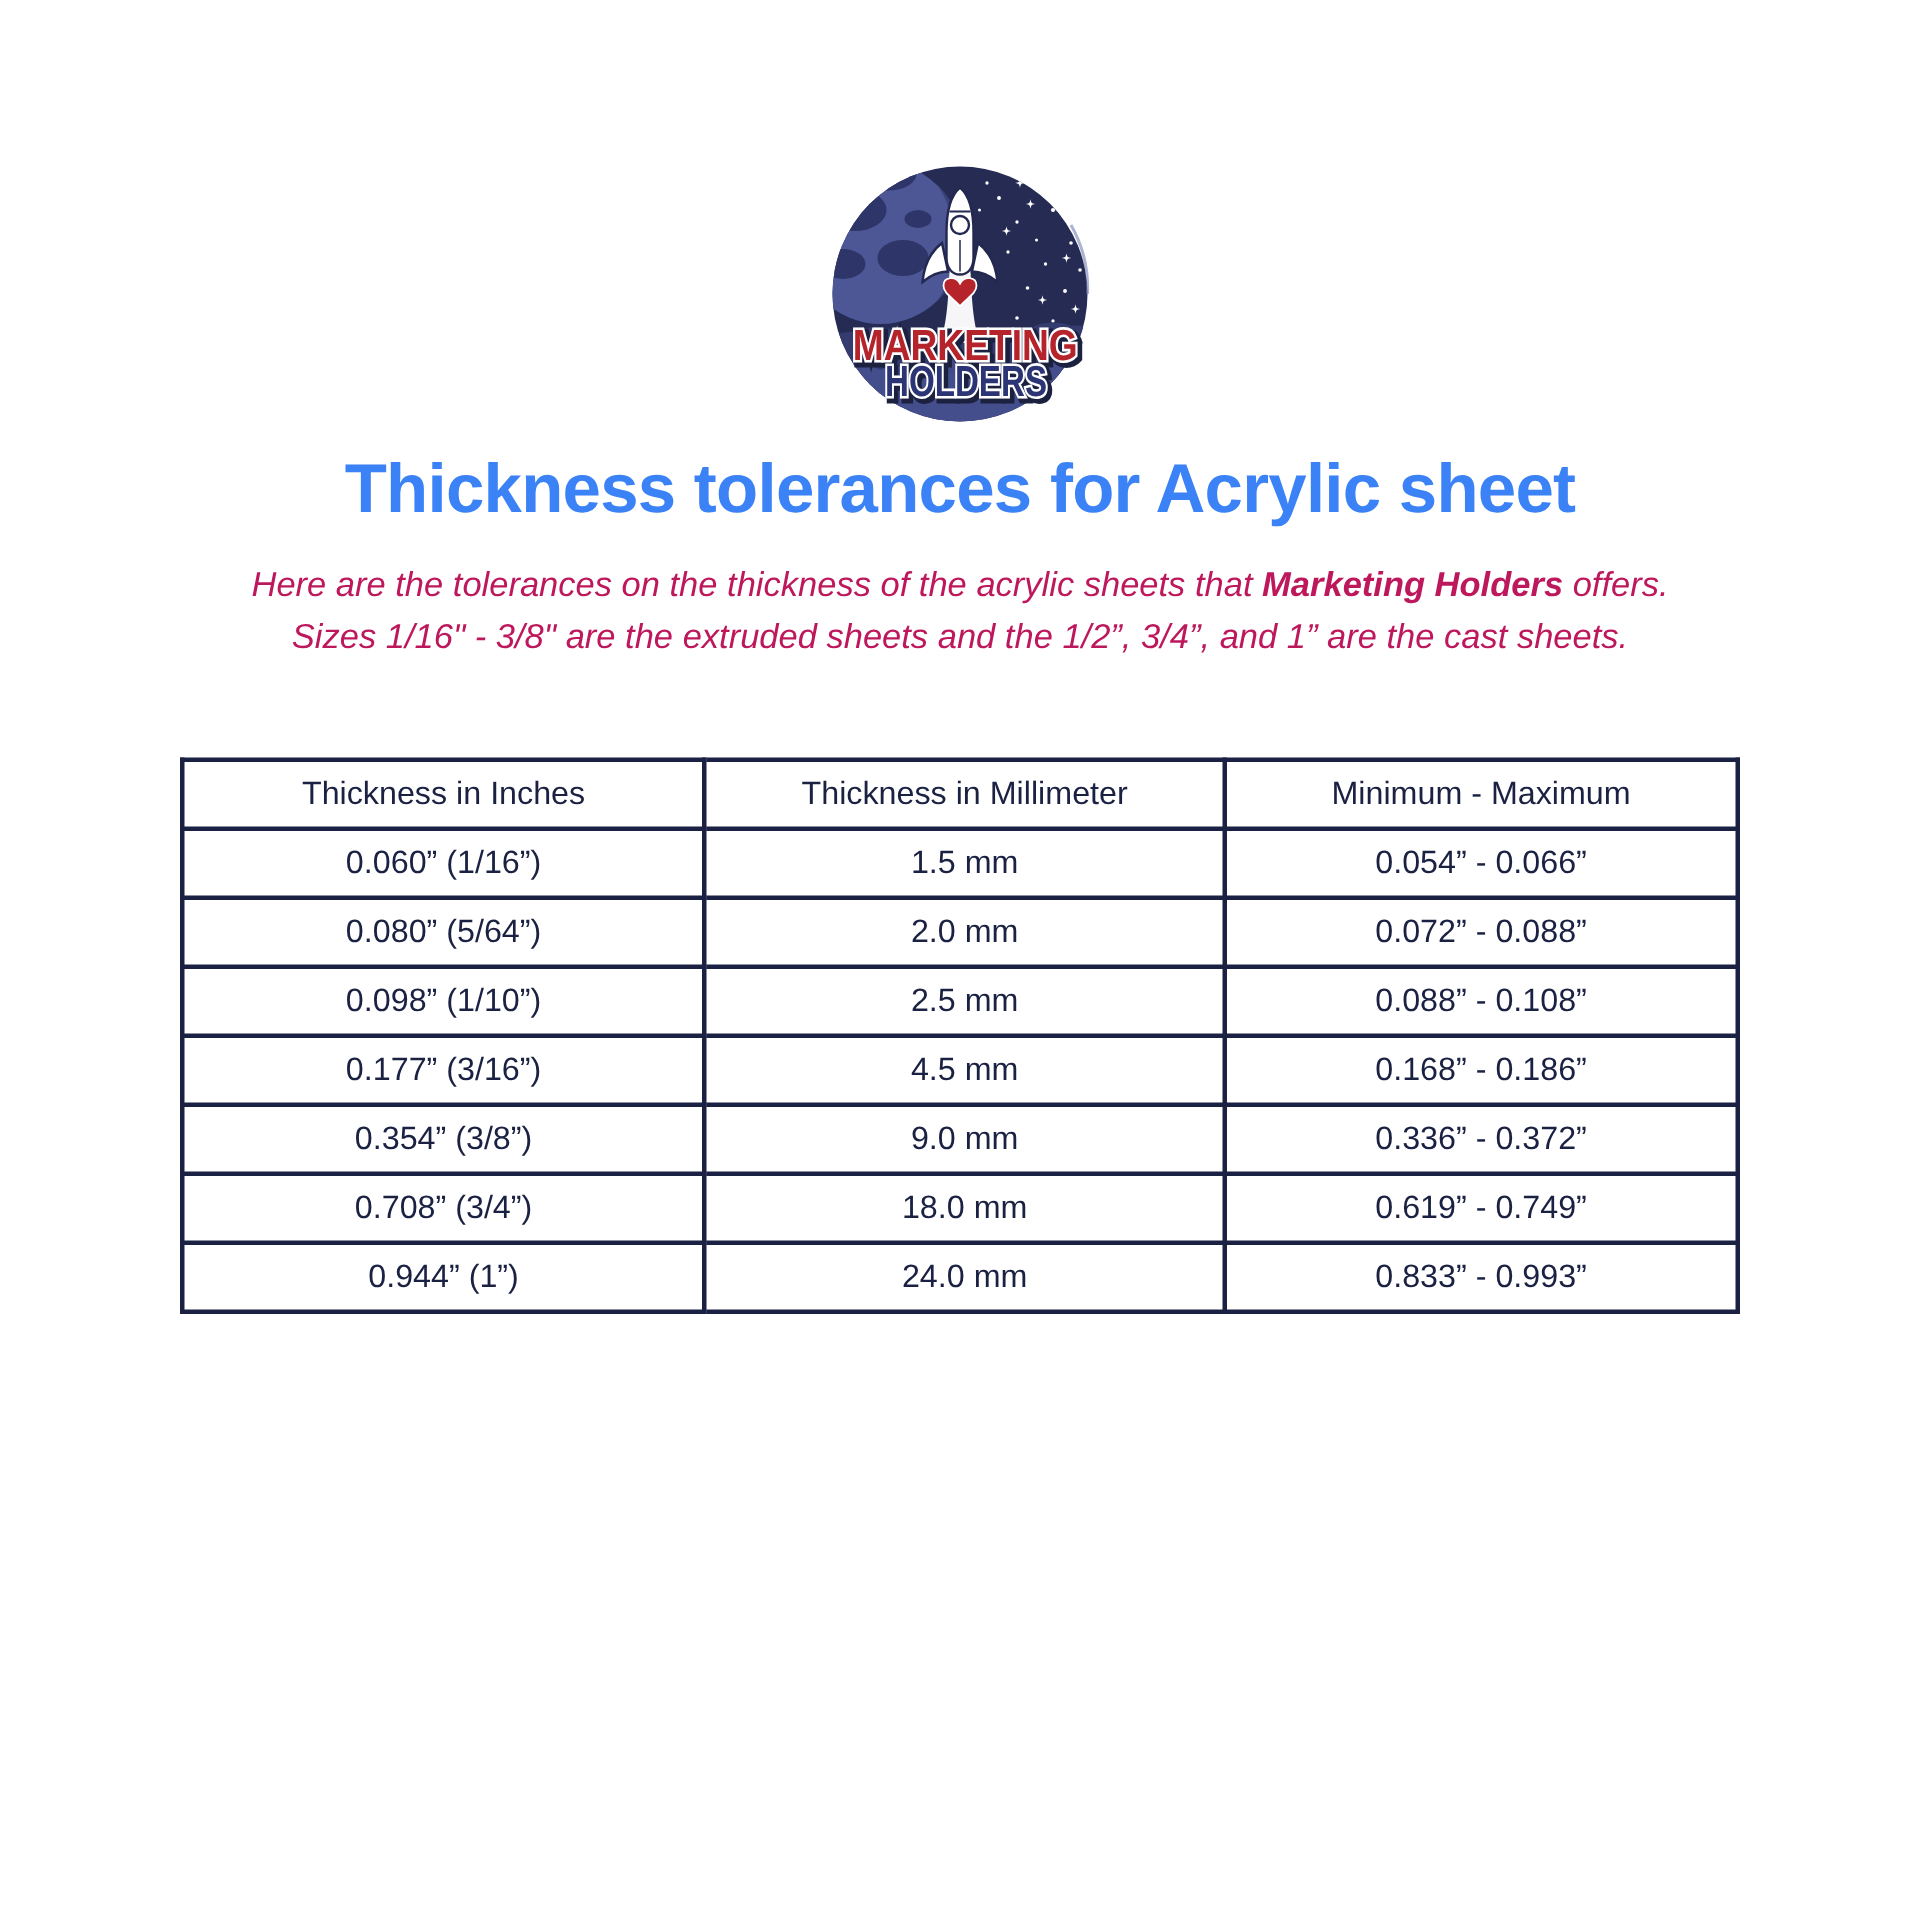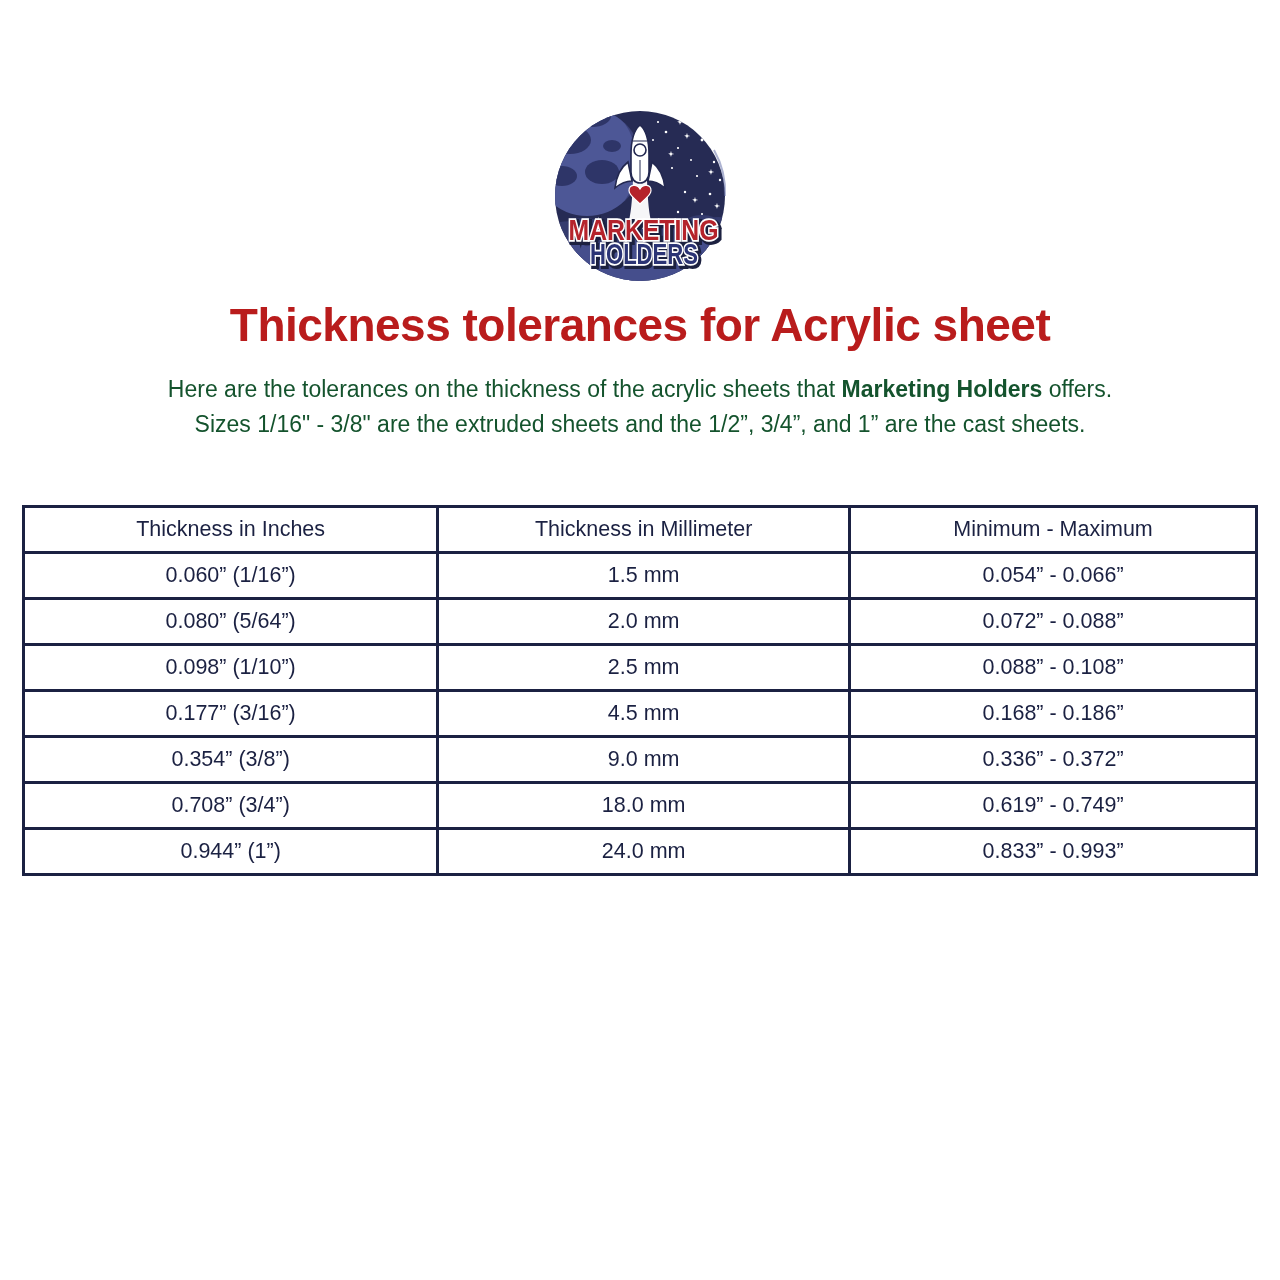--- a/index.html
+++ b/index.html
@@ -19,36 +19,37 @@
   }
   .logo-svg{display:block;}
 
   
   .title{
     margin:16px 40px 20px;
     text-align:center;
     font-size:46px;
     font-weight:800;
     letter-spacing:-0.5px;
-    color:#b91c1c;
+    color:#3b82f6;
   }
 
   
   .intro{
     text-align:center;
     font-size:23px;
     line-height:35px;
-    color:#14532d;
+    color:#be185d;
     margin:12px 30px;
+    font-style:italic;
   }
   .intro b{font-weight:700;}
 
   
   .tol-table{
-    width:1236px;
+    width:1040px;
     margin:63px auto 0;
     border-collapse:collapse;
     table-layout:fixed;
     border-radius:32px;
   }
   .tol-table th,.tol-table td{
     border:3px solid #1b2142;
     height:43px;
     text-align:center;
     vertical-align:middle;

